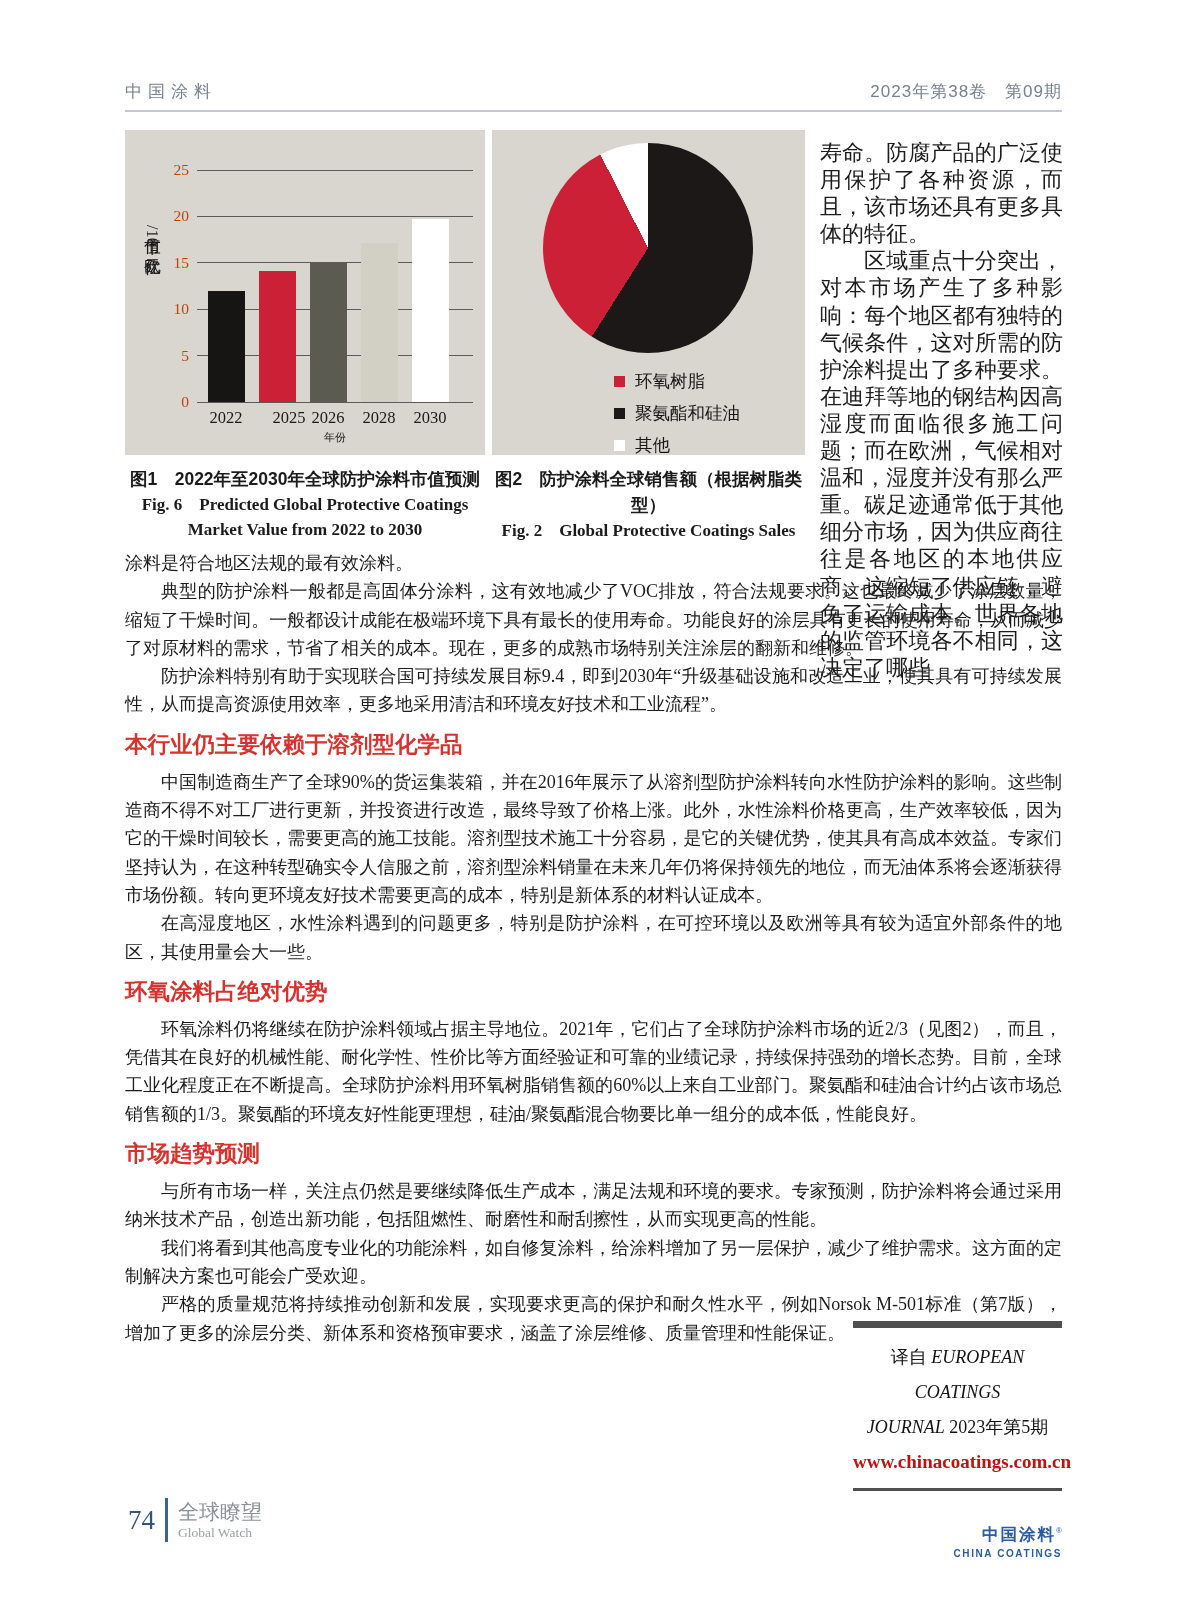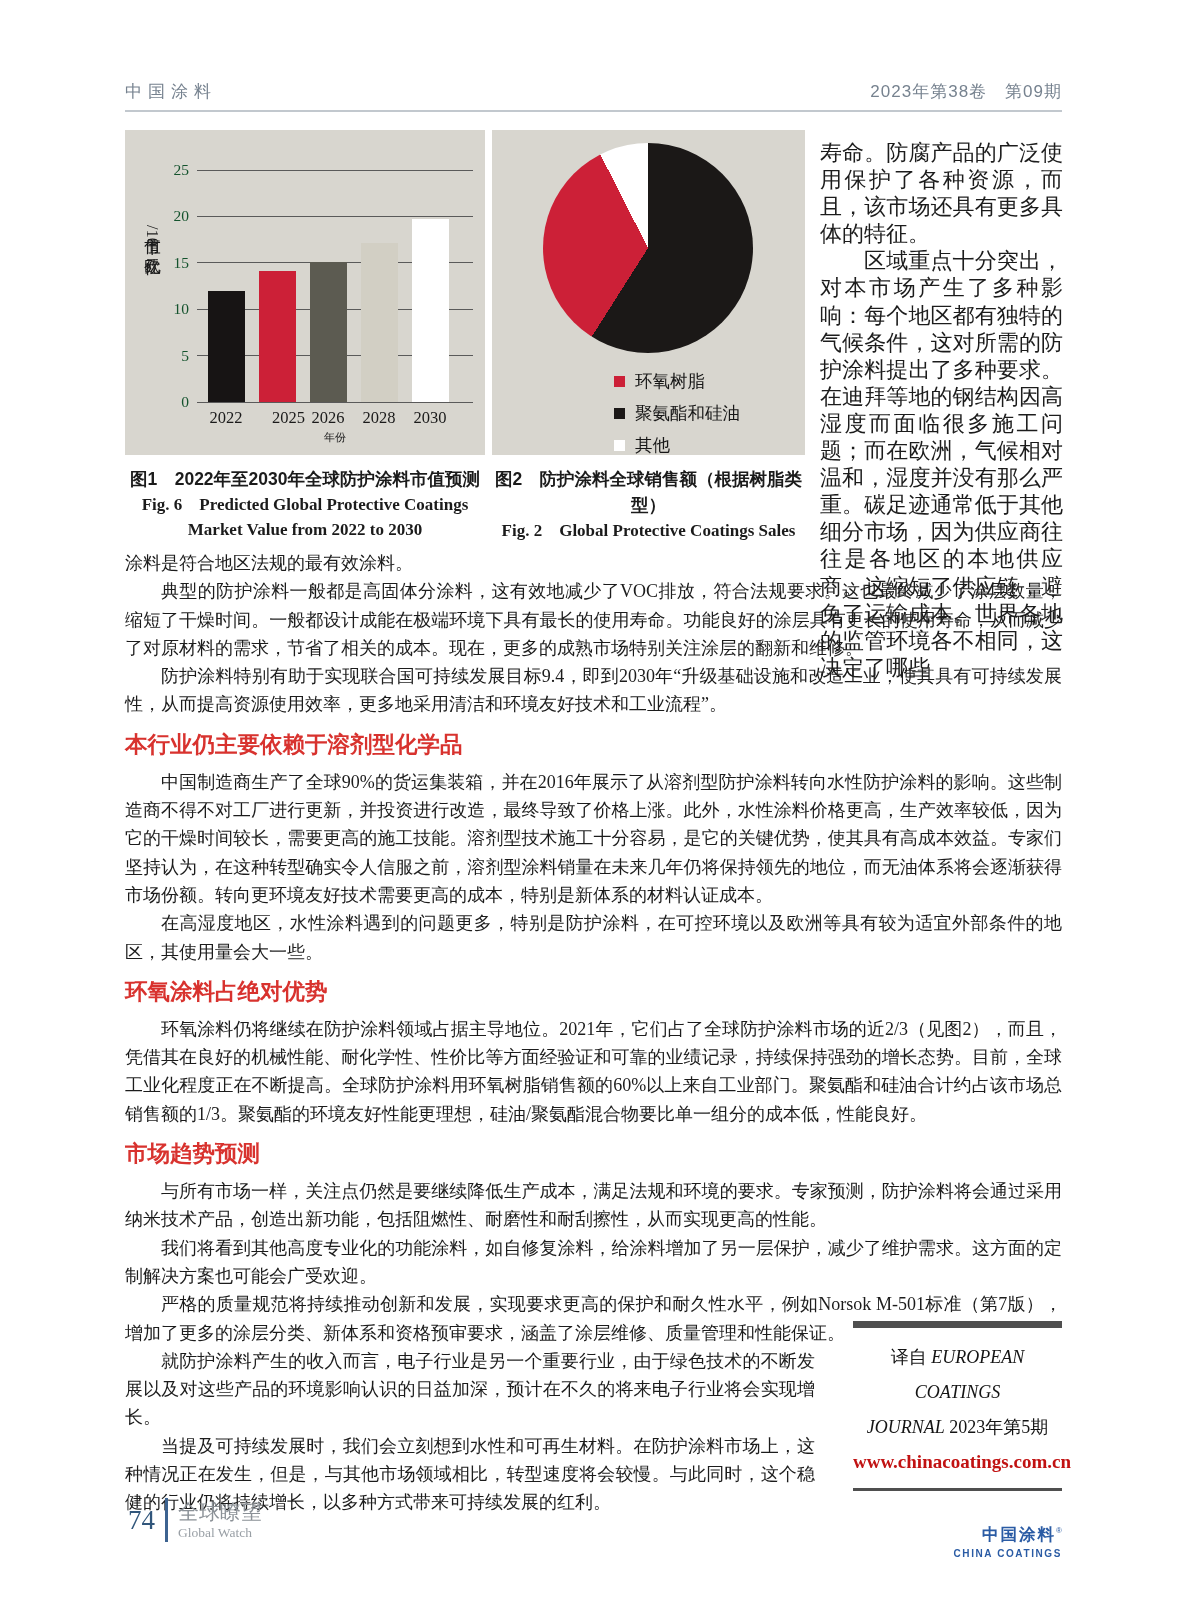--- a/index.html
+++ b/index.html
@@ -13,21 +13,21 @@
   .header .jt{letter-spacing:6px;}
   .header .iss{letter-spacing:1px;}
 
   
   .panel{position:absolute;top:130px;background:#d8d6cf;}
   #fig1-panel{left:125px;width:360px;height:325px;}
   #fig2-panel{left:492px;width:313px;height:325px;}
 
   
   .gridline{position:absolute;left:72px;width:276px;height:1px;background:#5a5a5a;z-index:1;}
-  .ytick{position:absolute;left:34px;width:30px;text-align:right;font-size:15.5px;color:#14532d;z-index:2;}
+  .ytick{position:absolute;left:34px;width:30px;text-align:right;font-size:15.5px;color:#c2410c;z-index:2;}
   .bar{position:absolute;z-index:3;}
   .xtick{position:absolute;top:278px;width:56px;text-align:center;font-size:16.5px;color:#1a1a1a;}
   .bar-xlabel{position:absolute;top:300px;left:72px;width:276px;text-align:center;font-size:11px;color:#1a1a1a;}
   .bar-ylabel{position:absolute;left:16px;top:95px;height:150px;writing-mode:vertical-rl;text-orientation:mixed;
               font-size:16.5px;color:#1a1a1a;display:flex;align-items:center;}
 
   
   #pie-circle{position:absolute;left:51px;top:13px;width:210px;height:210px;border-radius:50%;}
   .legend{position:absolute;left:86px;top:240px;}
   .legend-row{display:flex;align-items:center;height:22px;margin-bottom:10px;padding-left:36px;}
@@ -96,21 +96,21 @@
       <div class="ytick" style="top: 170.2px;">10</div>
       <div class="gridline" style="top: 132.3px;"></div>
       <div class="ytick" style="top: 123.8px;">15</div>
       <div class="gridline" style="top: 85.9px;"></div>
       <div class="ytick" style="top: 77.4px;">20</div>
       <div class="gridline" style="top: 39.5px;"></div>
       <div class="ytick" style="top: 31px;">25</div>
       <div class="bar" style="left: 82.5px; top: 160.64px; width: 37px; height: 111.36px; background: rgb(23, 20, 20);"></div>
       <div class="xtick" style="left: 73px;">2022</div>
       <div class="bar" style="left: 133.5px; top: 141.152px; width: 37px; height: 130.848px; background: rgb(204, 32, 55);"></div>
-      <div class="xtick" style="left: 124px; text-align: right;">2025</div>
+      <div class="xtick" style="left: 136px;">2025</div>
       <div class="bar" style="left: 184.5px; top: 131.872px; width: 37px; height: 140.128px; background: rgb(92, 91, 81);"></div>
       <div class="xtick" style="left: 175px;">2026</div>
       <div class="bar" style="left: 235.5px; top: 113.312px; width: 37px; height: 158.688px; background: rgb(210, 207, 196);"></div>
       <div class="xtick" style="left: 226px;">2028</div>
       <div class="bar" style="left: 286.5px; top: 89.184px; width: 37px; height: 182.816px; background: rgb(255, 255, 255);"></div>
       <div class="xtick" style="left: 277px;">2030</div>
     </div>
 
   <div class="panel" id="fig2-panel">
     <div id="pie-circle" style="background: conic-gradient(rgb(27, 24, 23) 0deg, rgb(27, 24, 23) 212.4deg, rgb(204, 32, 55) 212.4deg, rgb(204, 32, 55) 333deg, rgb(255, 255, 255) 333deg, rgb(255, 255, 255) 360deg);"></div>
@@ -156,24 +156,20 @@
 
     <div class="red-heading">环氧涂料占绝对优势</div>
     <p class="ind">环氧涂料仍将继续在防护涂料领域占据主导地位。2021年，它们占了全球防护涂料市场的近2/3（见图2），而且，凭借其在良好的机械性能、耐化学性、性价比等方面经验证和可靠的业绩记录，持续保持强劲的增长态势。目前，全球工业化程度正在不断提高。全球防护涂料用环氧树脂销售额的60%以上来自工业部门。聚氨酯和硅油合计约占该市场总销售额的1/3。聚氨酯的环境友好性能更理想，硅油/聚氨酯混合物要比单一组分的成本低，性能良好。</p>
 
     <div class="red-heading">市场趋势预测</div>
     <p class="ind">与所有市场一样，关注点仍然是要继续降低生产成本，满足法规和环境的要求。专家预测，防护涂料将会通过采用纳米技术产品，创造出新功能，包括阻燃性、耐磨性和耐刮擦性，从而实现更高的性能。</p>
     <p class="ind">我们将看到其他高度专业化的功能涂料，如自修复涂料，给涂料增加了另一层保护，减少了维护需求。这方面的定制解决方案也可能会广受欢迎。</p>
     <p class="ind">严格的质量规范将持续推动创新和发展，实现要求更高的保护和耐久性水平，例如Norsok M-501标准（第7版），增加了更多的涂层分类、新体系和资格预审要求，涵盖了涂层维修、质量管理和性能保证。</p>
 
     <div class="bottom-row">
-      <div class="bottom-left">
-        <p class="ind">就防护涂料产生的收入而言，电子行业是另一个重要行业，由于绿色技术的不断发展以及对这些产品的环境影响认识的日益加深，预计在不久的将来电子行业将会实现增长。</p>
-        <p class="ind">当提及可持续发展时，我们会立刻想到水性和可再生材料。在防护涂料市场上，这种情况正在发生，但是，与其他市场领域相比，转型速度将会较慢。与此同时，这个稳健的行业仍将持续增长，以多种方式带来可持续发展的红利。</p>
-      </div>
       <div class="source-box">
         <div class="sbar"></div>
         <div class="sline">
           <span>译自</span>
           <i>EUROPEAN COATINGS</i>
         </div>
         <div class="sline">
           <i>JOURNAL</i>
           <span>2023年第5期</span>
         </div>

